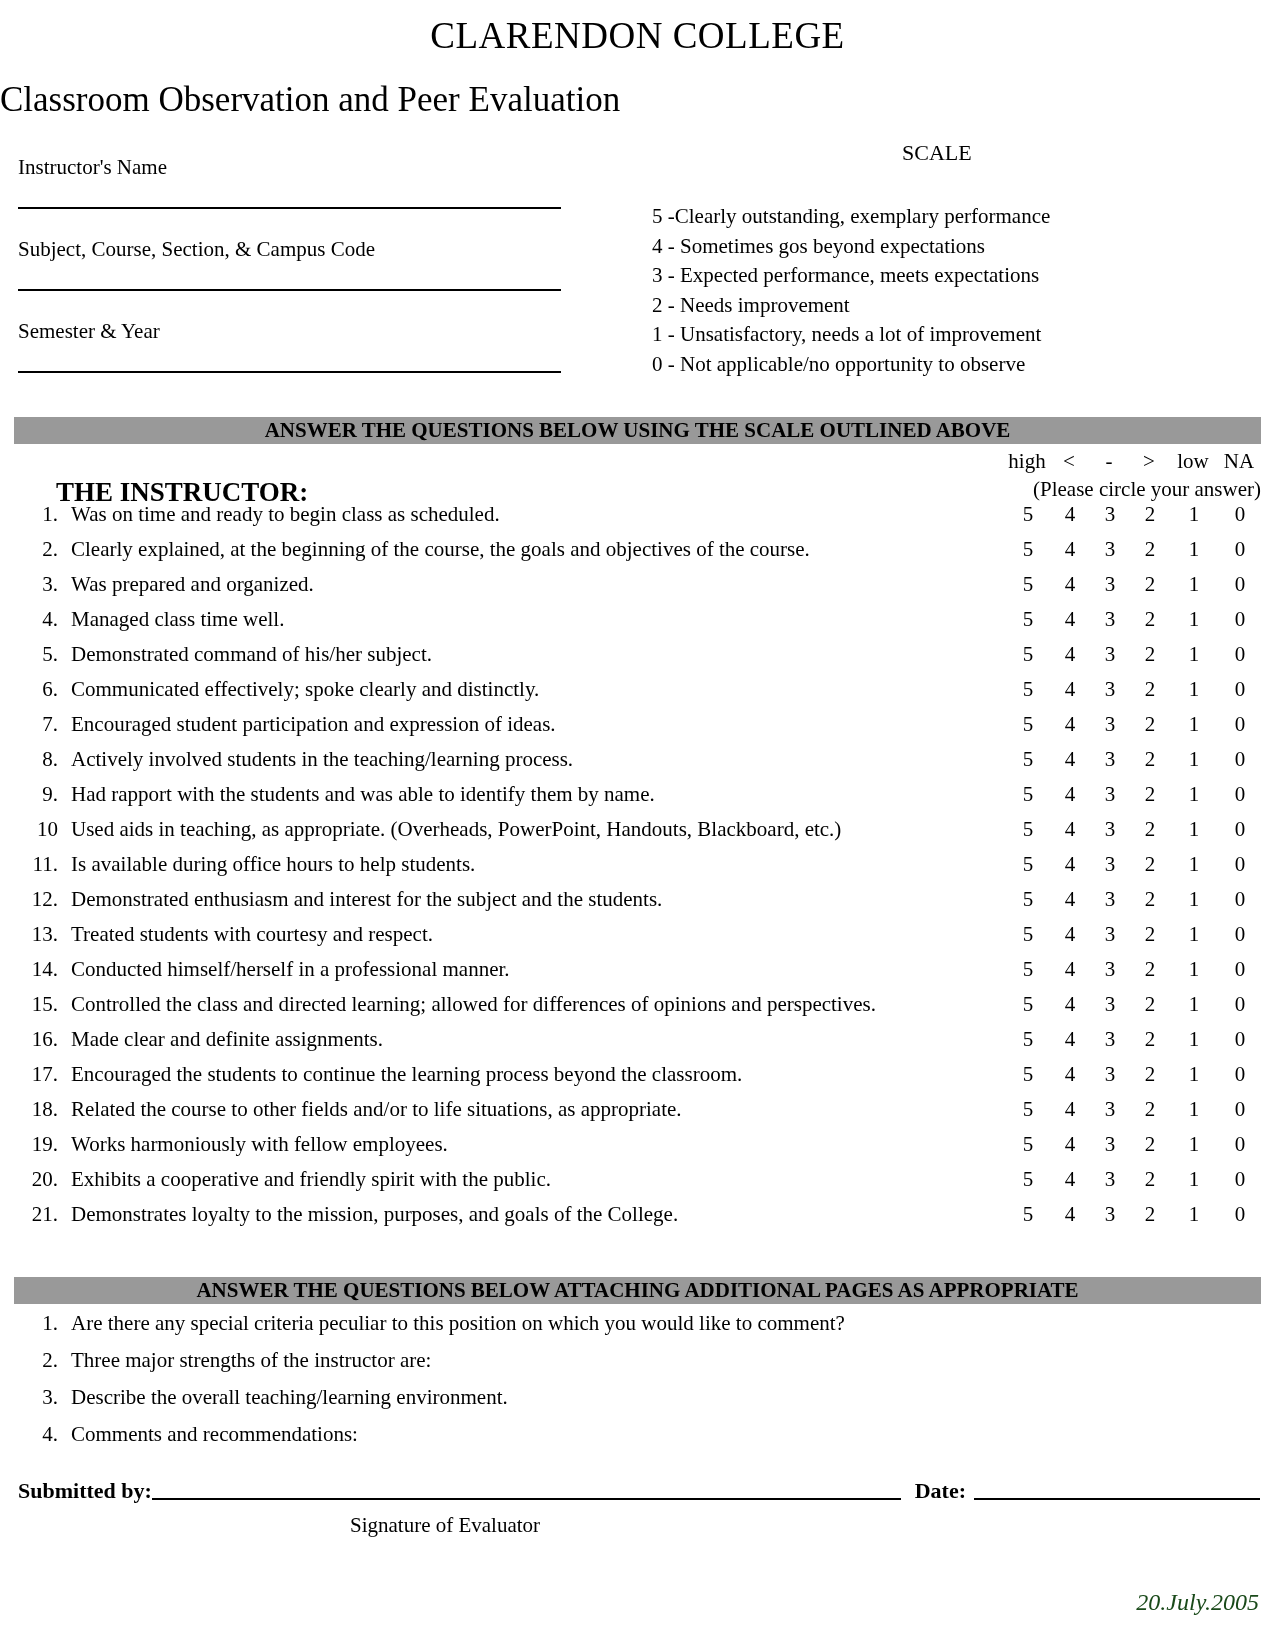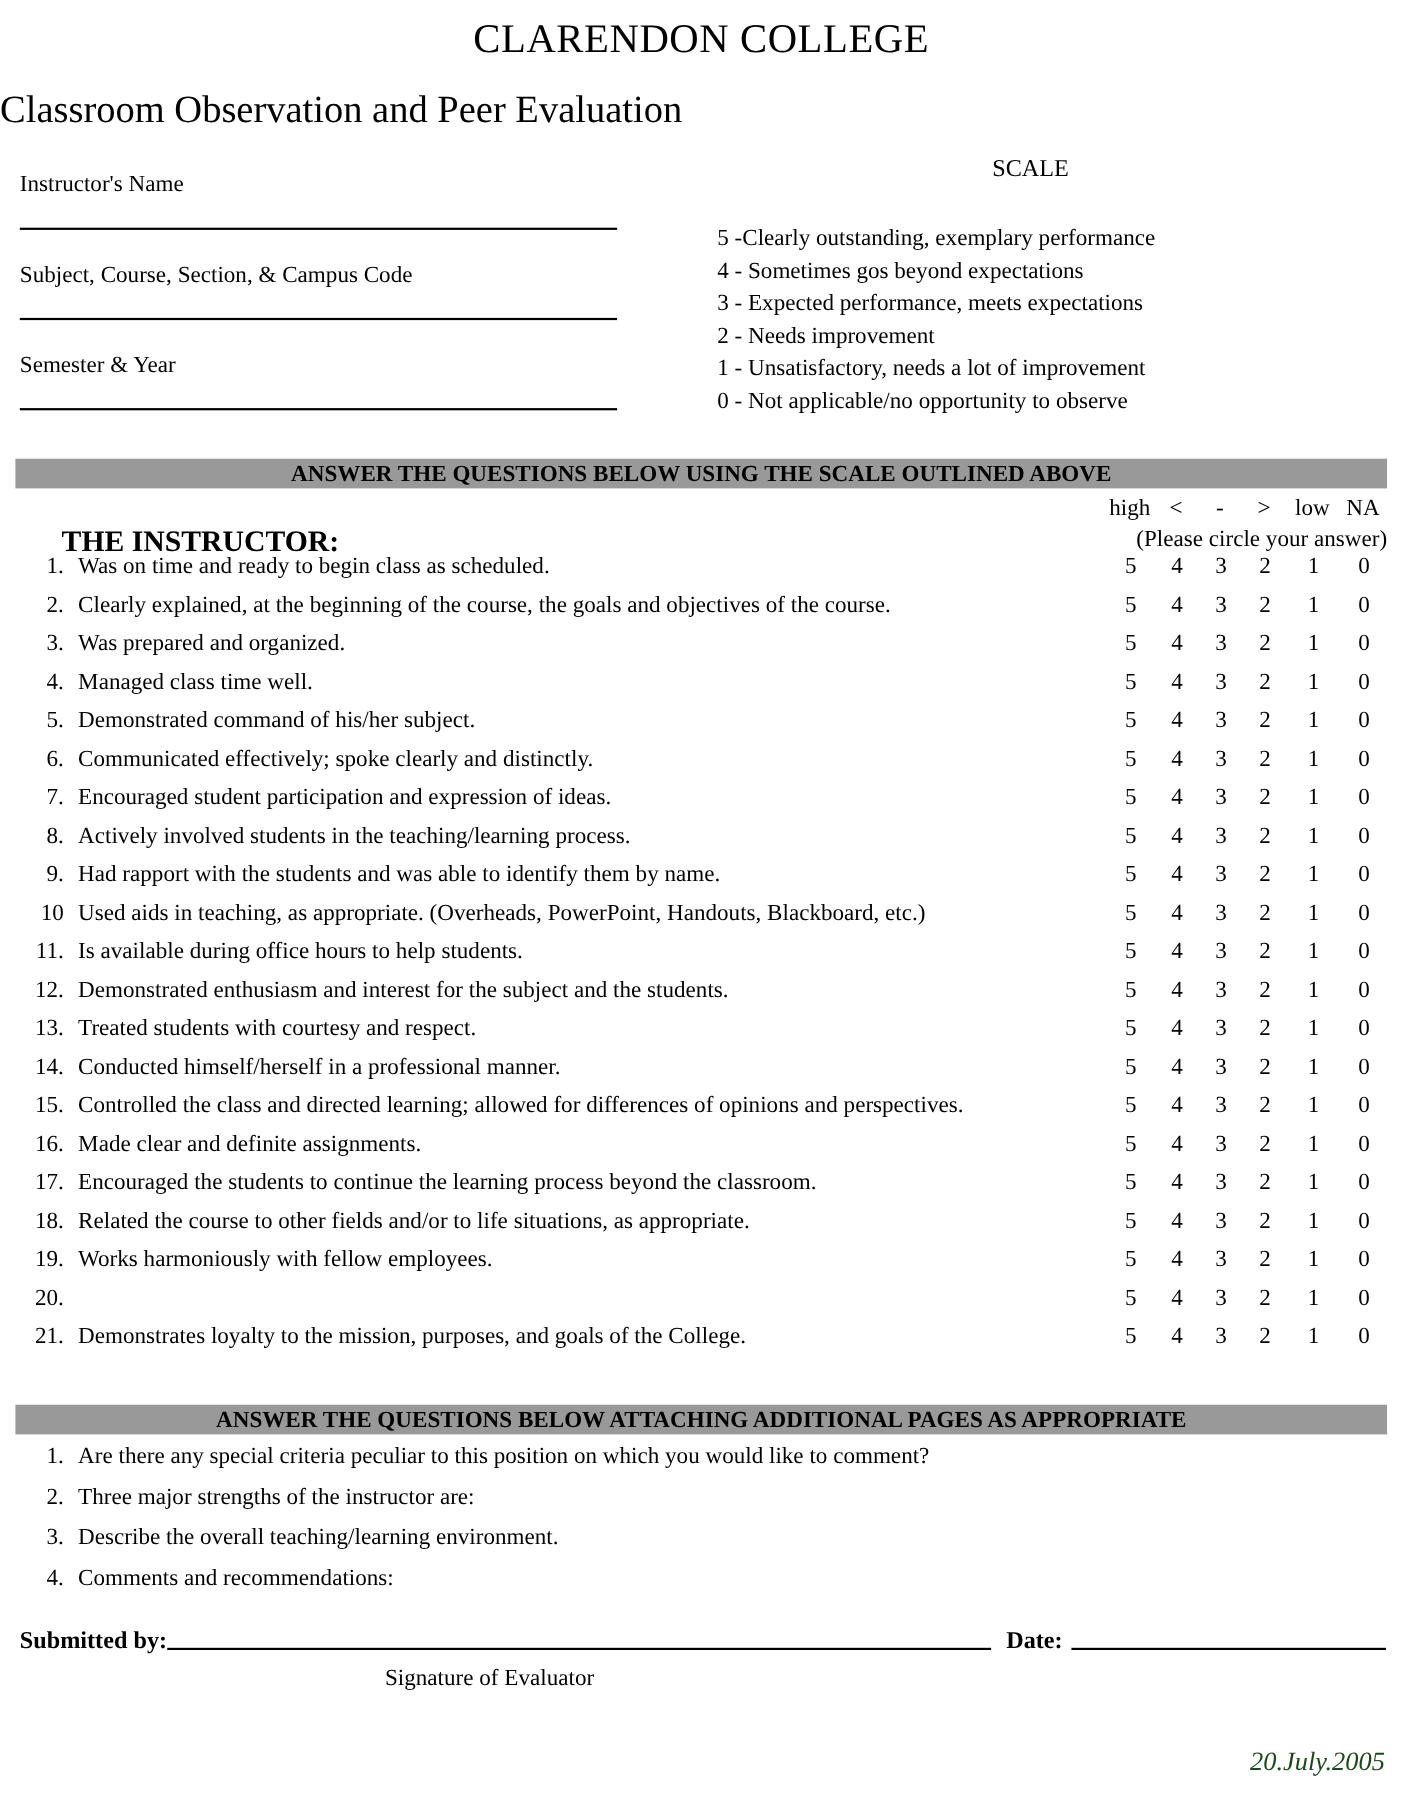--- a/index.html
+++ b/index.html
@@ -354,20 +354,21 @@
           <span>4</span>
           <span>3</span>
           <span>2</span>
           <span>1</span>
           <span>0</span>
         </span>
       </div>
 
       <div class="q-row">
         <span class="q-num">20.</span>
+        <span class="q-text">Exhibits a cooperative and friendly spirit with the public.</span>
         <span class="ratings rating-grid">
           <span>5</span>
           <span>4</span>
           <span>3</span>
           <span>2</span>
           <span>1</span>
           <span>0</span>
         </span>
       </div>
 

